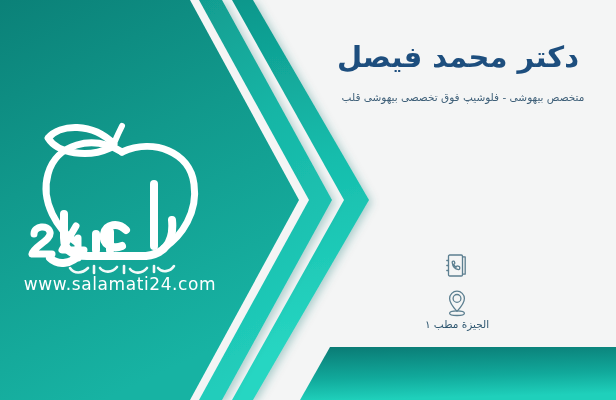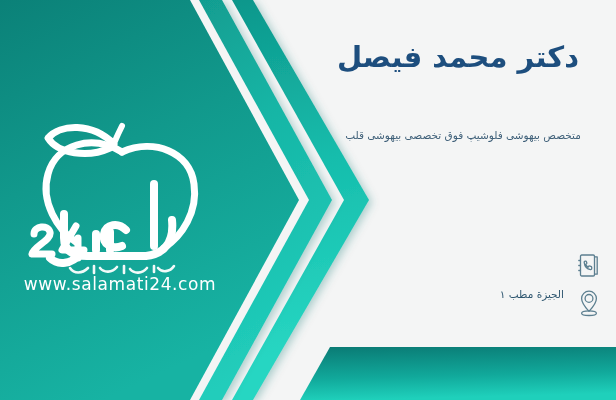--- a/index.html
+++ b/index.html
@@ -62,23 +62,24 @@
 
   
   #contact-block{
     position:absolute;
     top:250px;right:14px;
     width:290px;
     direction:rtl;
   }
   .contact-row{
     display:flex;
-    flex-direction:row;
+    flex-direction:column;
+    align-items:center;
     justify-content:flex-start;
-    gap:12px;
+    gap:0;
     height:38px;
   }
   .contact-icon{
     width:26px;height:30px;
     flex:0 0 auto;
     display:flex;align-items:center;justify-content:center;
   }
   .contact-icon svg{display:block;}
   .contact-text{
     font-size:10.5px;
@@ -189,22 +190,22 @@
       </g>
 
       <text x="106" y="182" text-anchor="middle" font-family="'DejaVu Sans','Liberation Sans',sans-serif" font-size="17" letter-spacing="0.6" fill="#ffffff">www.salamati24.com</text>
     </svg>
   </div>
 
   <div id="content">
 
     <div id="doc-name">دکتر محمد فیصل</div>
 
-
-    <div id="spec-2" class="spec-line">متخصص بیهوشی فلوشیپ فوق تخصصی بیهوشی قلب</div>
+    <div id="spec-1" class="spec-line">متخصص بیهوشی - فلوشیپ فوق تخصصی بیهوشی قلب</div>
+
 
     <div id="contact-block">
 
       <div class="contact-row">
         <span class="contact-icon">
           <svg width="22" height="25" viewBox="0 0 22 25" xmlns="http://www.w3.org/2000/svg">
             <g fill="none" stroke="#5c7f90" stroke-width="1.3" stroke-linejoin="round" stroke-linecap="round">
               <rect x="2.5" y="2" width="14" height="21" rx="1.2"></rect>
               <path d="M16.5,3.8 L19.2,3.8 L19.2,21.2 L16.5,21.2"></path>
               <path d="M2.5,7.5 L0.8,7.5 M2.5,12.5 L0.8,12.5 M2.5,17.5 L0.8,17.5"></path>

